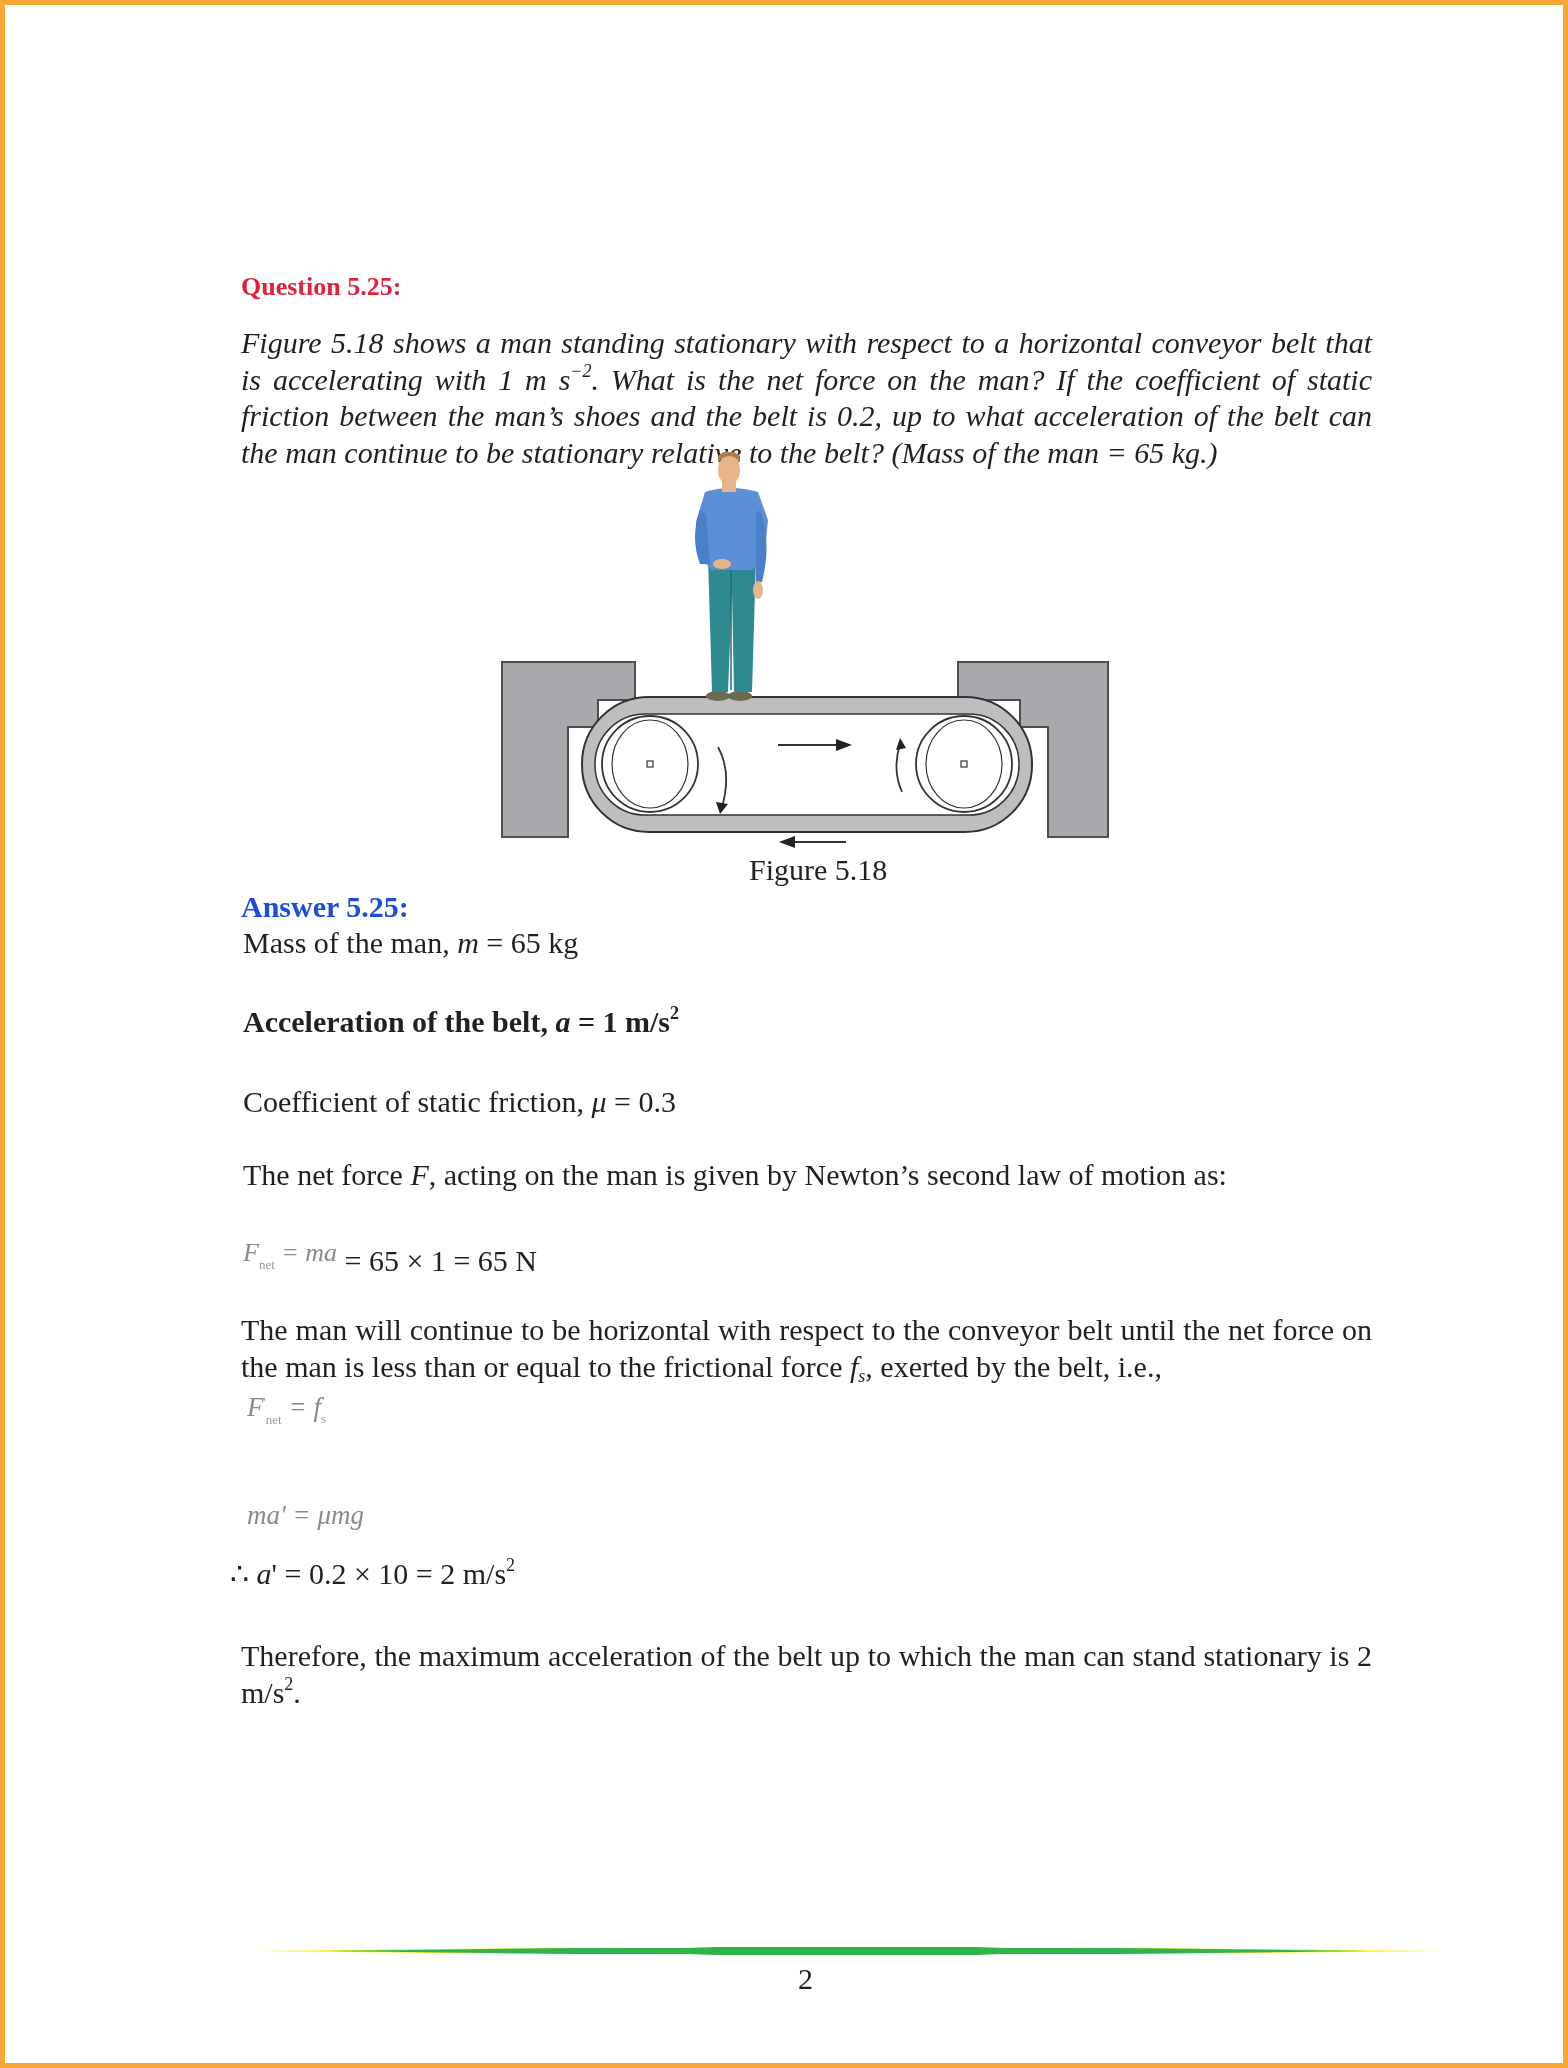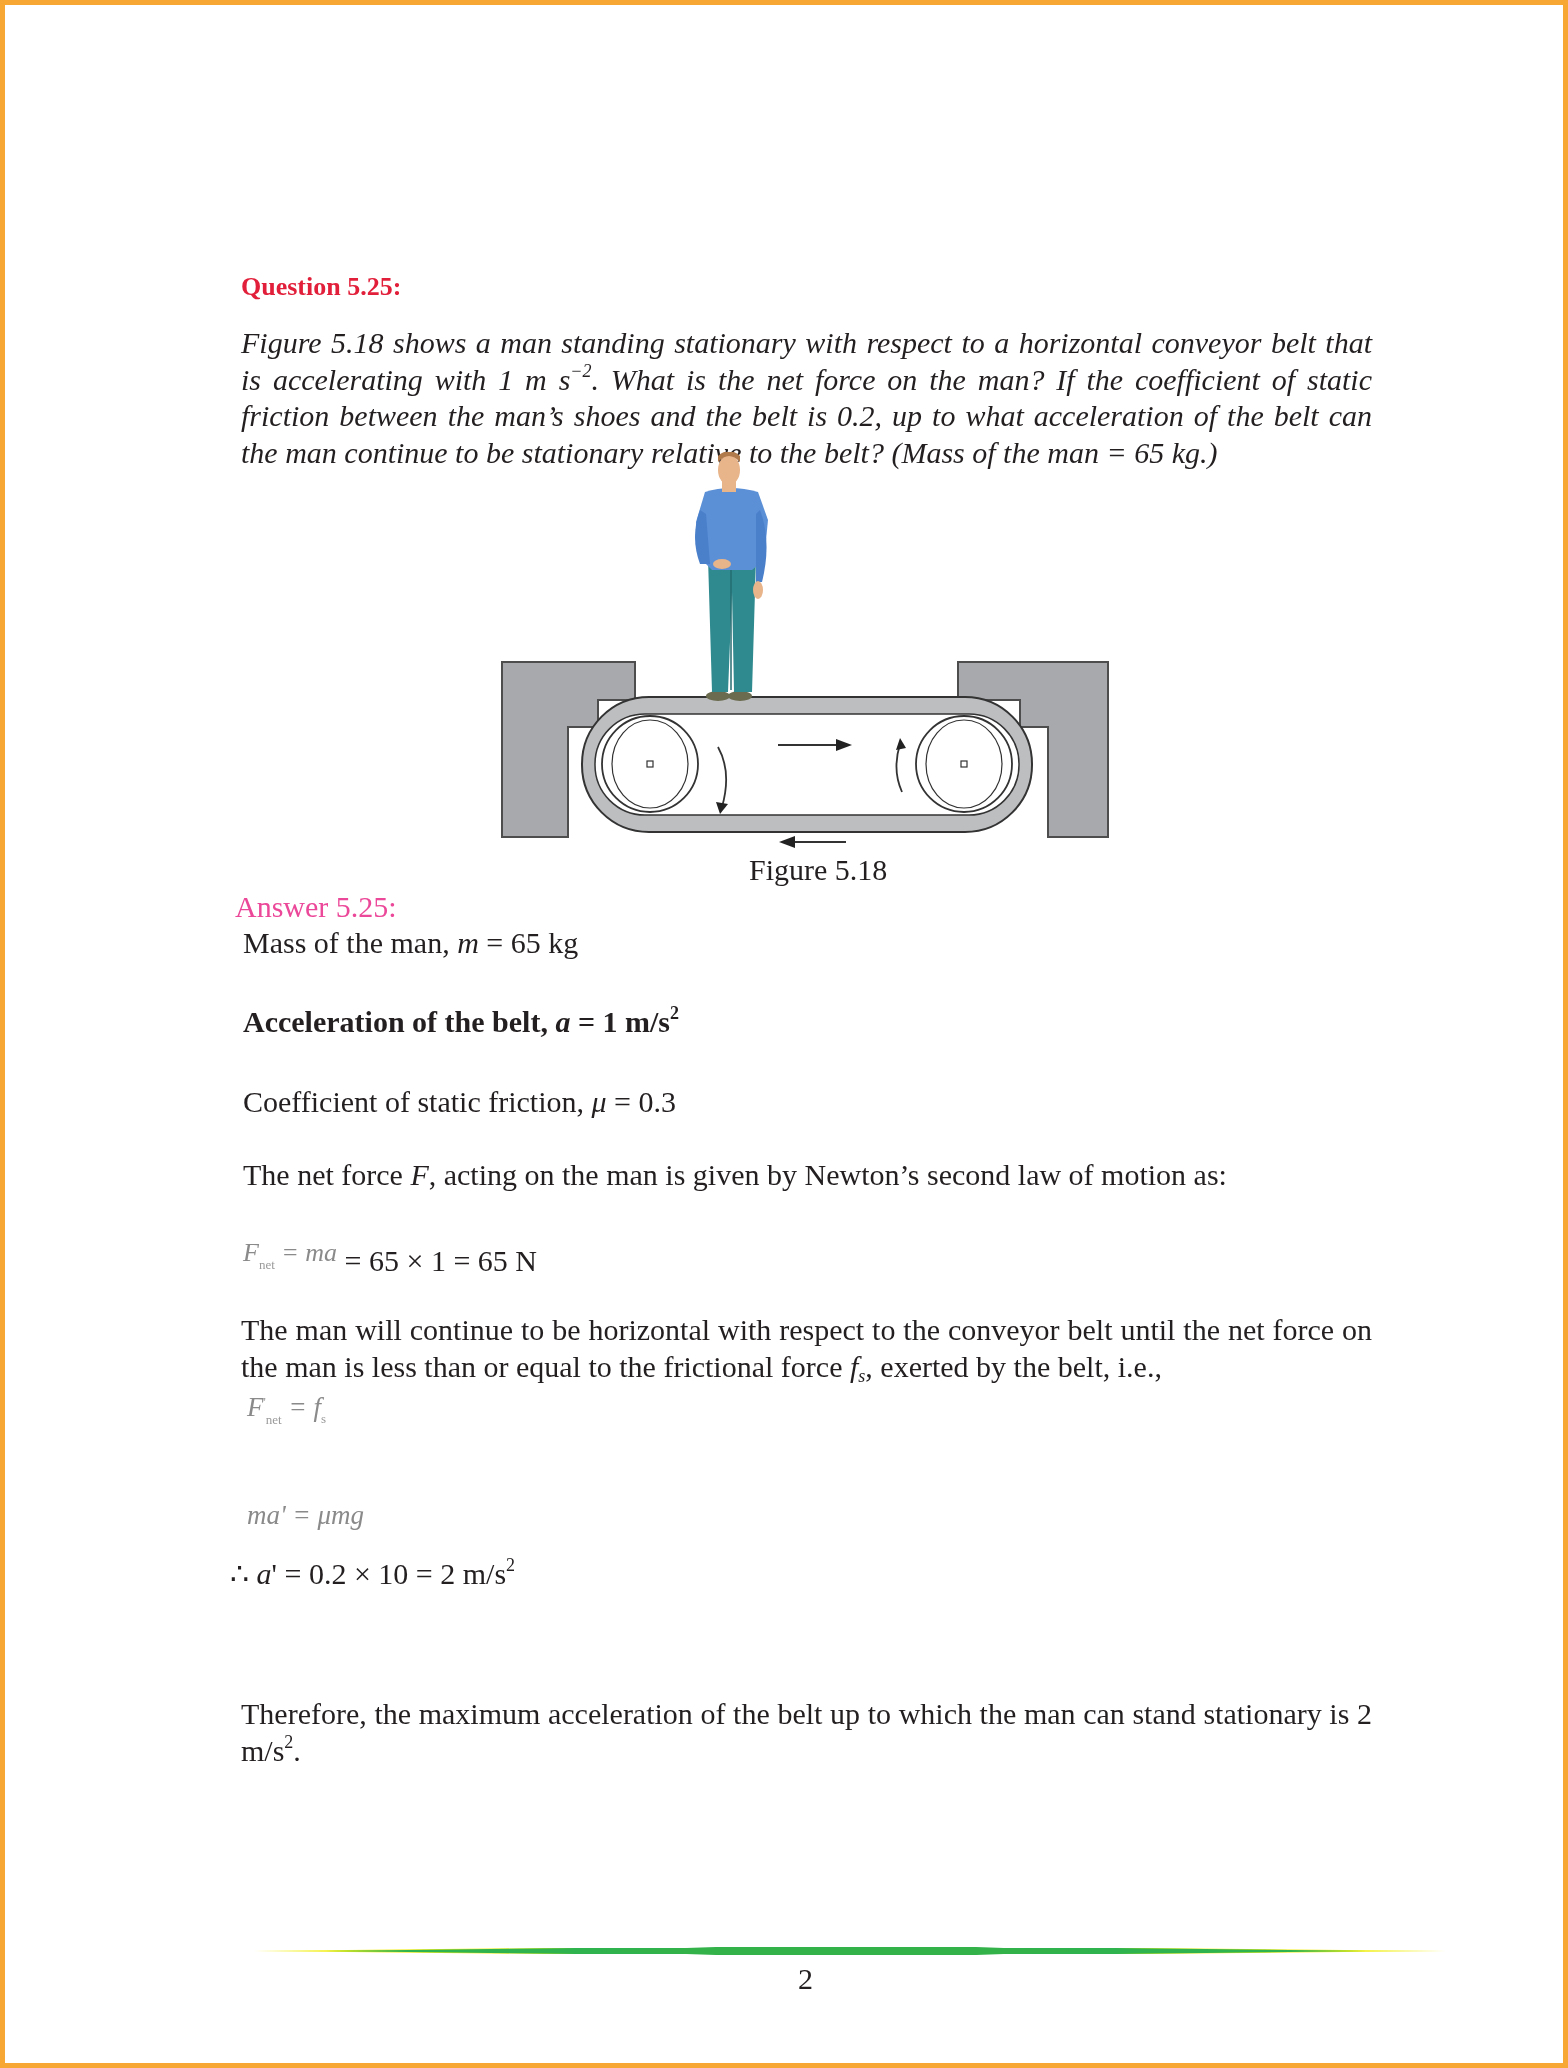--- a/index.html
+++ b/index.html
@@ -4,21 +4,21 @@
 <style>
   html, body { margin: 0; padding: 0; background: #ffffff; }
   body { width: 1568px; height: 2068px; position: relative; overflow: hidden; }
   .page-border {
     position: absolute; left: 0; top: 0; width: 1568px; height: 2068px;
     box-sizing: border-box; border: 5px solid #f7a733; pointer-events: none;
   }
   .serif { font-family: "Liberation Serif", "DejaVu Serif", serif; color: #231f20; }
   .abs { position: absolute; }
   .q-title { left: 241px; top: 272px; font-size: 26px; font-weight: bold; color: #e21f3a; }
-  .ans-title { left: 235px; top: 890px; font-size: 30px; font-weight: normal; color: #ec4899; }
+  .ans-title { left: 241px; top: 890px; font-size: 30px; font-weight: bold; color: #1d4ed8; }
   .para {
     left: 241px; width: 1131px; font-size: 30px; line-height: 36.5px;
     text-align: justify; text-align-last: left;
   }
   .q-text { top: 325px; font-style: italic; }
   .line { left: 243px; font-size: 30px; white-space: nowrap; }
   sup { font-size: 18px; line-height: 0; vertical-align: 0.75em; }
   sub { font-size: 18px; line-height: 0; vertical-align: -0.3em; }
   .faint { color: #8a8a8a; font-style: italic; }
   .faint-sub { font-size: 13px; font-style: normal; color: #9a9a9a; }
@@ -102,21 +102,21 @@
 <div class="abs serif line" style="top:1234px;"><span class="faint" style="font-size:26px;text-align:right;"><span>F</span><span class="faint-sub" style="vertical-align:-0.6em;">net</span><span> = ma</span></span><span style="position:relative; top:10px;"> = 65 × 1 = 65 N</span></div>
 
 <div class="abs serif para" style="top:1312px;"><span>The man will continue to be horizontal with respect to the conveyor belt until the net force on the man is less than or equal to the frictional force </span><i>f</i><sub style="font-style:italic;">s</sub><span>, exerted by the belt, i.e.,</span></div>
 
 <div class="abs serif line faint" style="top:1392px; left:247px; font-size:27px;"><span>F</span><sup class="faint-sub">'</sup><span class="faint-sub" style="vertical-align:-0.6em;">net</span><span> = f</span><span class="faint-sub" style="vertical-align:-0.5em;">s</span></div>
 
 <div class="abs serif line faint" style="top:1500px; left:247px; font-size:27px;">ma' = μmg</div>
 
 <div class="abs serif line" style="top:1556px; left:230px;"><span>∴ </span><i>a</i><span>' = 0.2 × 10 = 2 m/s</span><sup>2</sup></div>
 
-<div class="abs serif para" style="top:1696px;"><span>Therefore, the maximum acceleration of the belt up to which the man can stand stationary is 2 m/s</span><sup>2</sup><span>.</span></div>
+<div class="abs serif para" style="top:1638px;"><span>Therefore, the maximum acceleration of the belt up to which the man can stand stationary is 2 m/s</span><sup>2</sup><span>.</span></div>
 
 <div class="abs rule">
   <svg width="1200" height="12" viewBox="0 0 1200 12" xmlns="http://www.w3.org/2000/svg">
     <polygon points="0,6 300,3 900,3 1200,6 900,9 300,9" fill="#f2ef1e"></polygon>
     <polygon points="80,6 330,3 870,3 1120,6 870,9 330,9" fill="#2fb34f"></polygon>
     <polygon points="350,6 470,2 730,2 850,6 730,10 470,10" fill="#33b24a"></polygon>
   </svg>
 </div>
 <div class="abs serif page-num">2</div>
 

